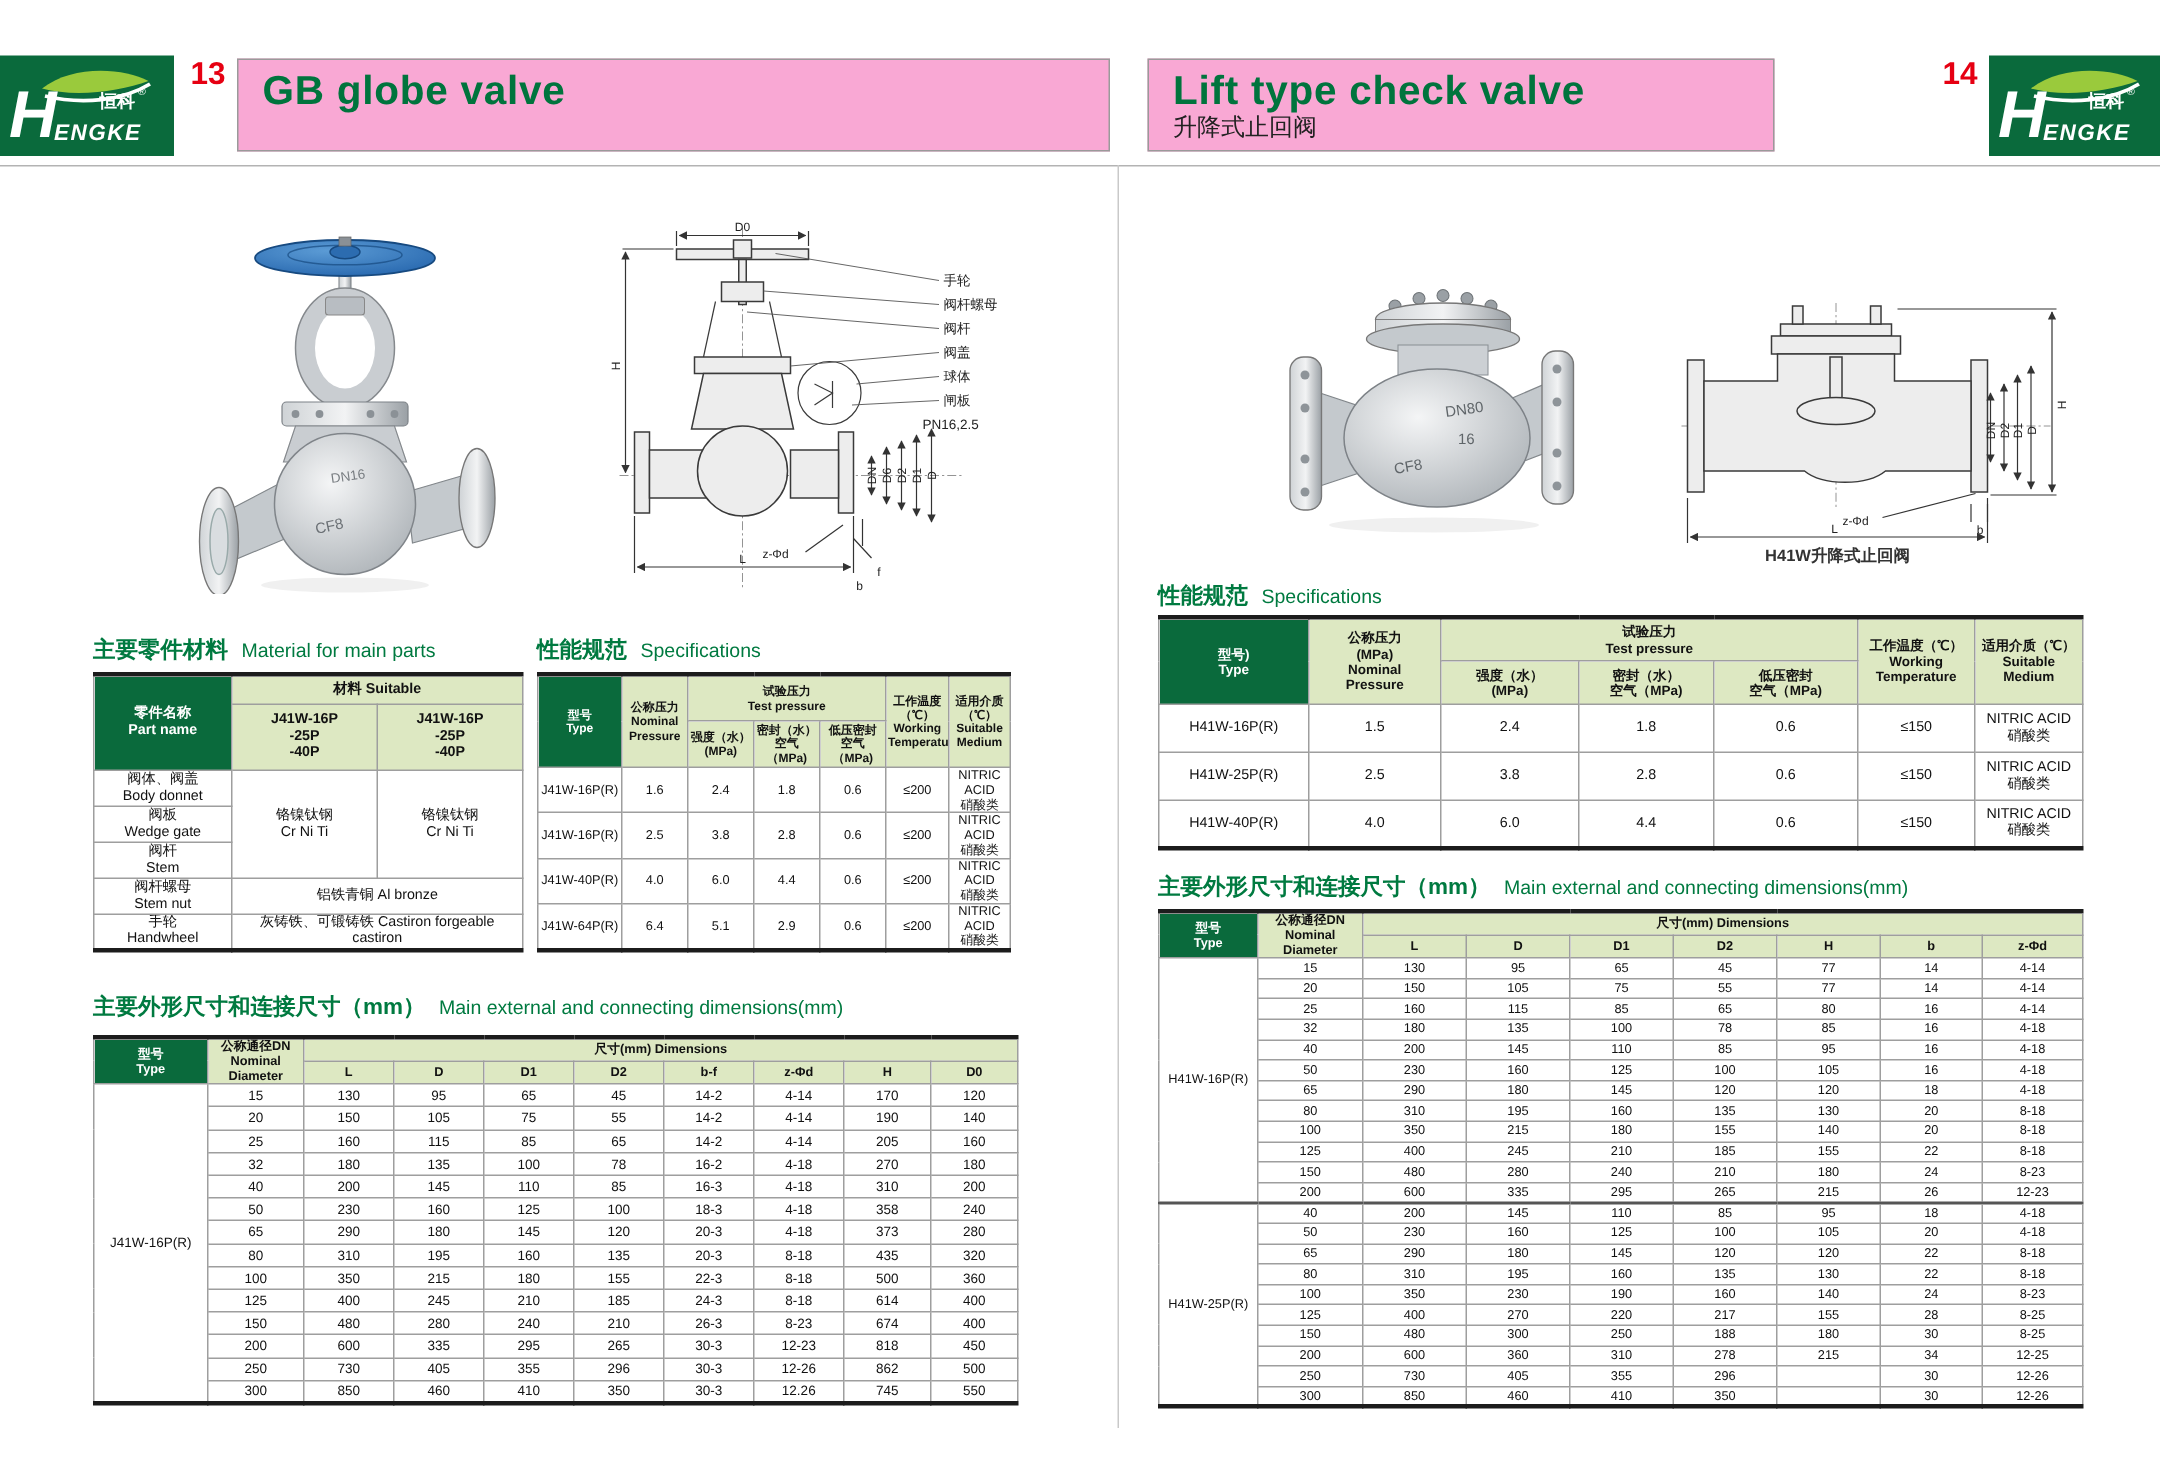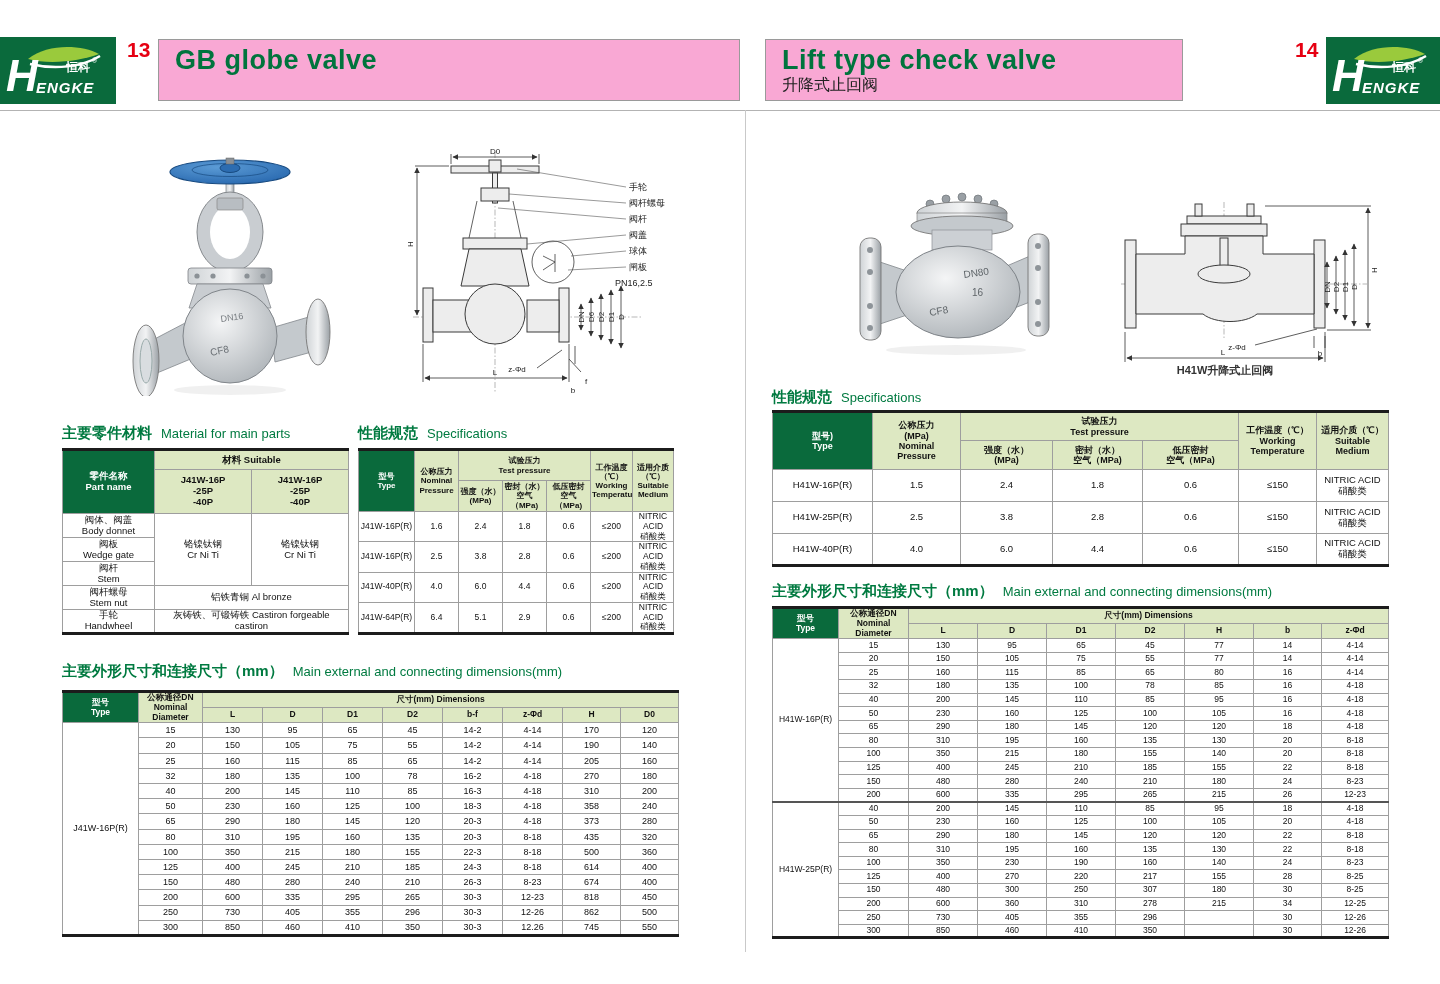--- a/index.html
+++ b/index.html
@@ -913,21 +913,21 @@
           <td>217</td>
           <td>155</td>
           <td>28</td>
           <td>8-25</td>
         </tr>
         <tr>
           <td>150</td>
           <td>480</td>
           <td>300</td>
           <td>250</td>
-          <td>307</td>
+          <td>188</td>
           <td>180</td>
           <td>30</td>
           <td>8-25</td>
         </tr>
         <tr>
           <td>200</td>
           <td>600</td>
           <td>360</td>
           <td>310</td>
           <td>278</td>

